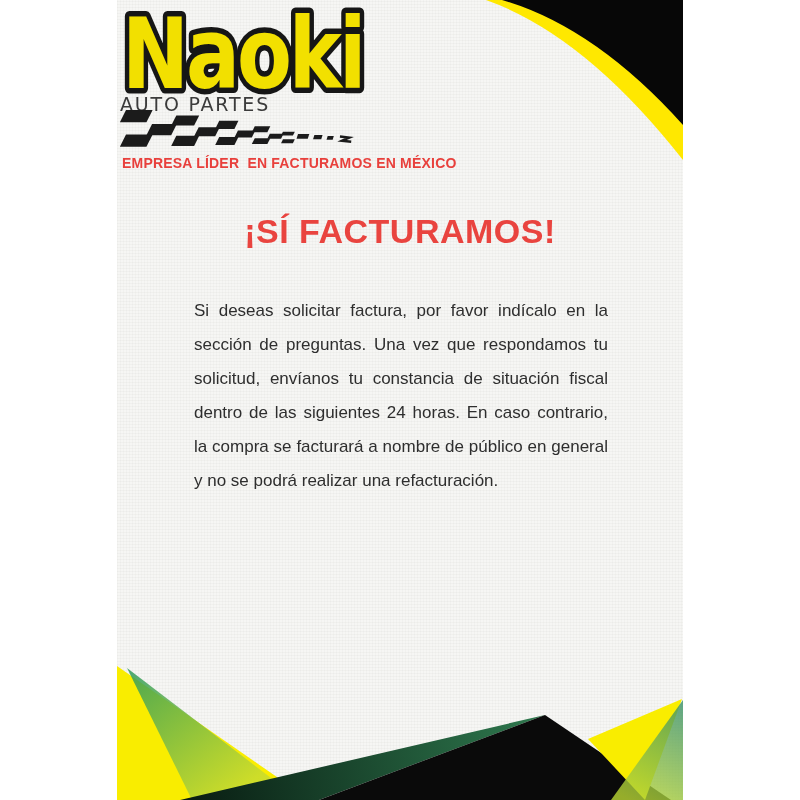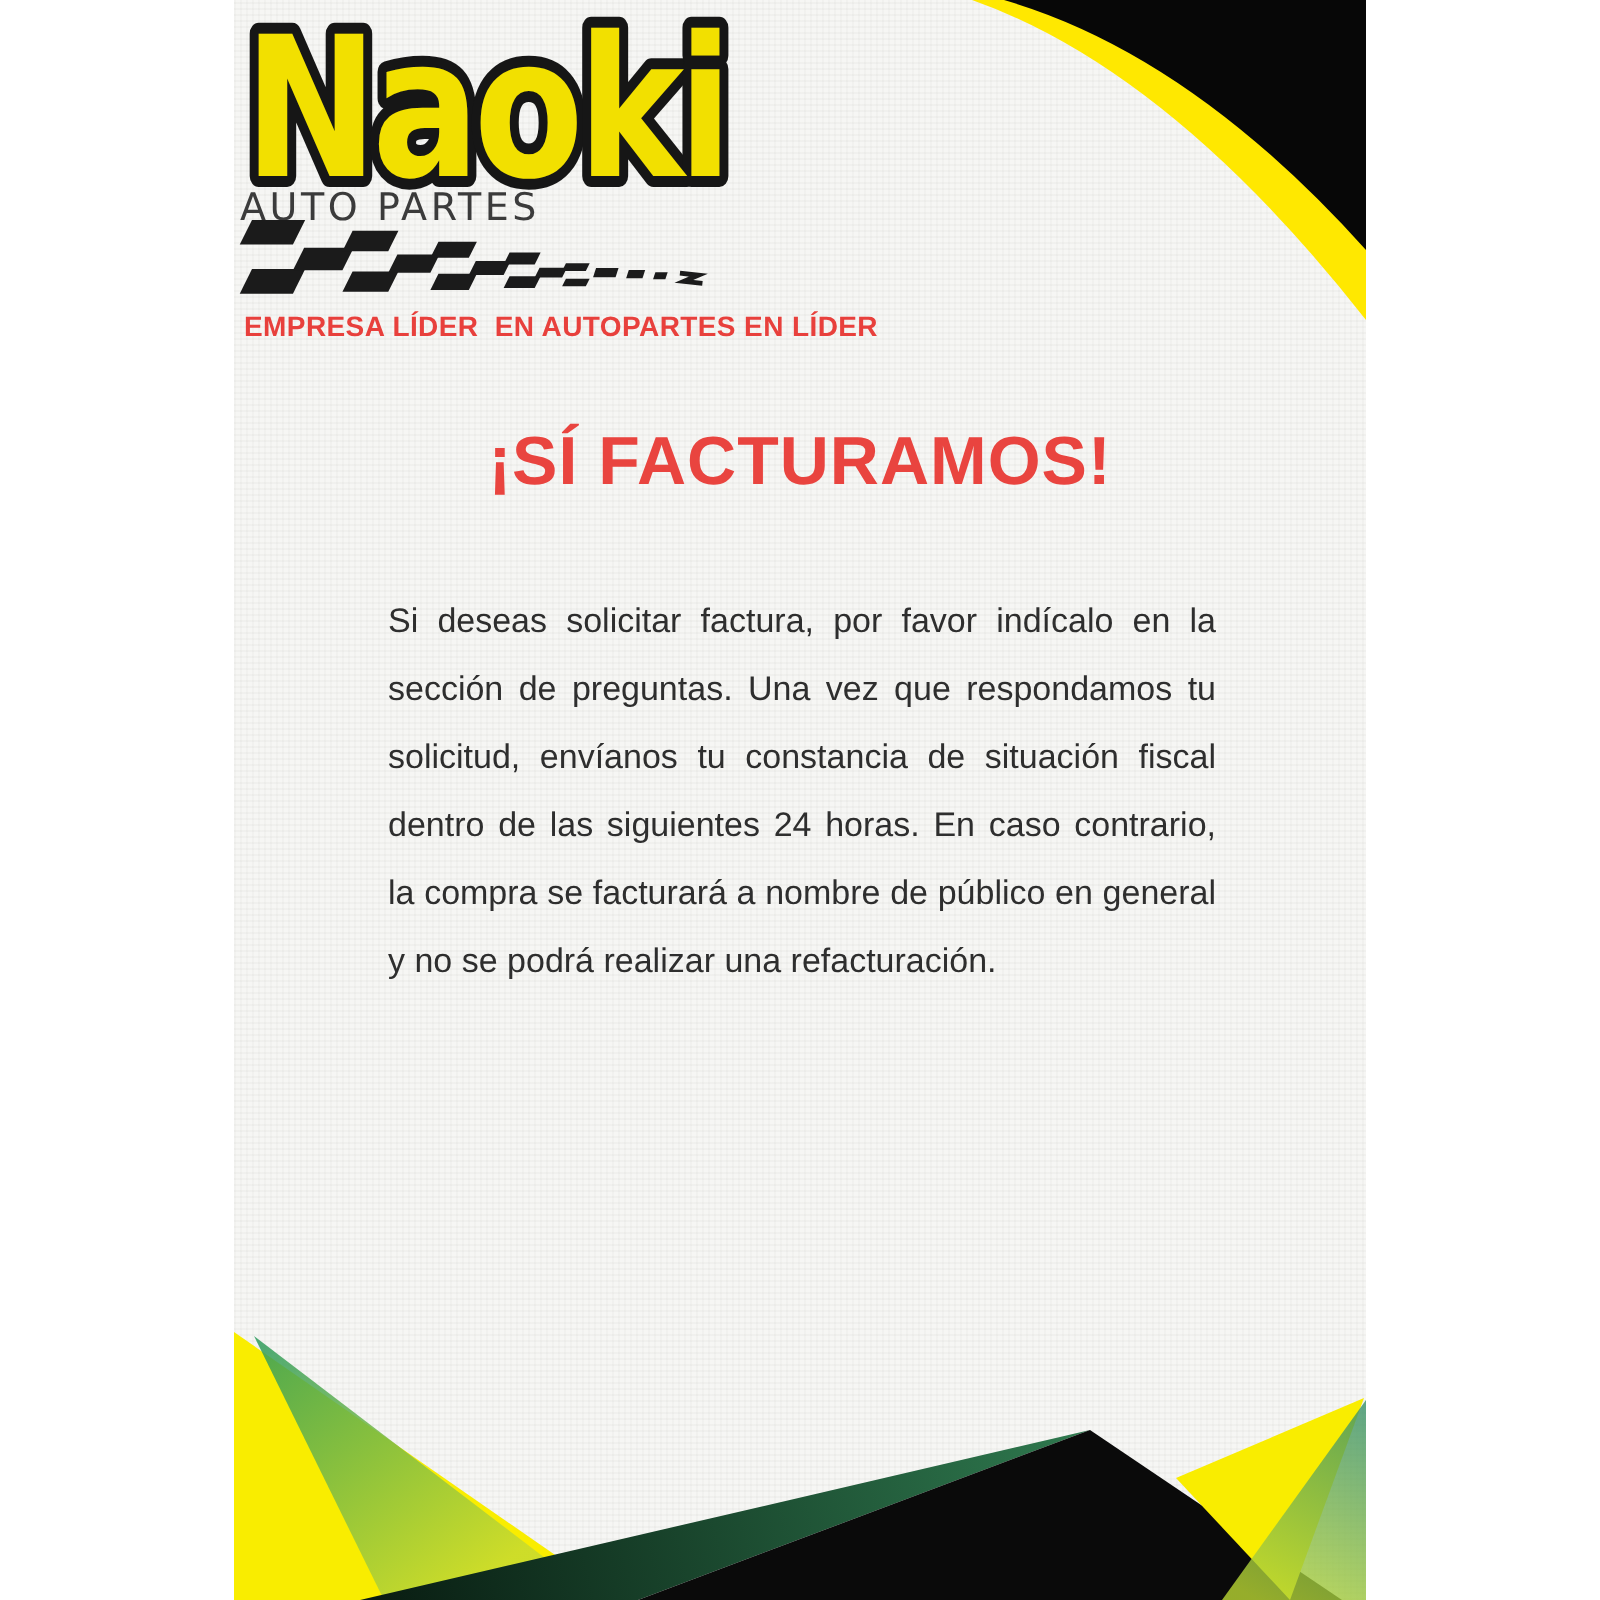--- a/index.html
+++ b/index.html
@@ -73,21 +73,21 @@
           <polygon points="148.58333333333331,23.31666666666667 161.98333333333332,23.31666666666667 159.6,28.083333333333336 146.2,28.083333333333336" fill="#1b1b1b"></polygon>
           <polygon points="161.46666666666667,21.200000000000003 173.06666666666666,21.200000000000003 171.2,24.933333333333337 159.6,24.933333333333337" fill="#1b1b1b"></polygon>
           <polygon points="161.46666666666667,28.666666666666668 173.06666666666666,28.666666666666668 171.2,32.4 159.6,32.4" fill="#1b1b1b"></polygon>
           <rect x="176.2" y="23.5" width="11" height="4.5" fill="#1b1b1b" transform="skewX(-18)" transform-origin="176.2 23.5"></rect>
           <rect x="192.2" y="24.5" width="8" height="4" fill="#1b1b1b" transform="skewX(-18)" transform-origin="192.2 24.5"></rect>
           <rect x="205.2" y="25.5" width="6" height="3.5" fill="#1b1b1b" transform="skewX(-18)" transform-origin="205.2 25.5"></rect>
           <path d="M217.2,26 l9,1 -7,3 9,1" fill="none" stroke="#1b1b1b" stroke-width="2.4"></path>
         </g>
     </svg>
 
-    <div class="tagline">EMPRESA LÍDER  EN AUTOPARTES EN LÍDER</div>
+    <div class="tagline">EMPRESA LÍDER  EN FACTURAMOS EN MÉXICO</div>
 
     <div class="headline">¡SÍ FACTURAMOS!</div>
 
     <div class="body-text">Si deseas solicitar factura, por favor indícalo en la sección de preguntas. Una vez que respondamos tu solicitud, envíanos tu constancia de situación fiscal dentro de las siguientes 24 horas. En caso contrario, la compra se facturará a nombre de público en general y no se podrá realizar una refacturación.</div>
 
     <svg class="bottom-svg" width="566" height="150" viewBox="0 0 566 150" aria-hidden="true">
       <defs>
         <linearGradient id="gL" gradientUnits="userSpaceOnUse" x1="10" y1="18" x2="110" y2="150">
           <stop offset="0" stop-color="#2c9a5e"></stop>
             <stop offset="1" stop-color="#c6da30"></stop>

